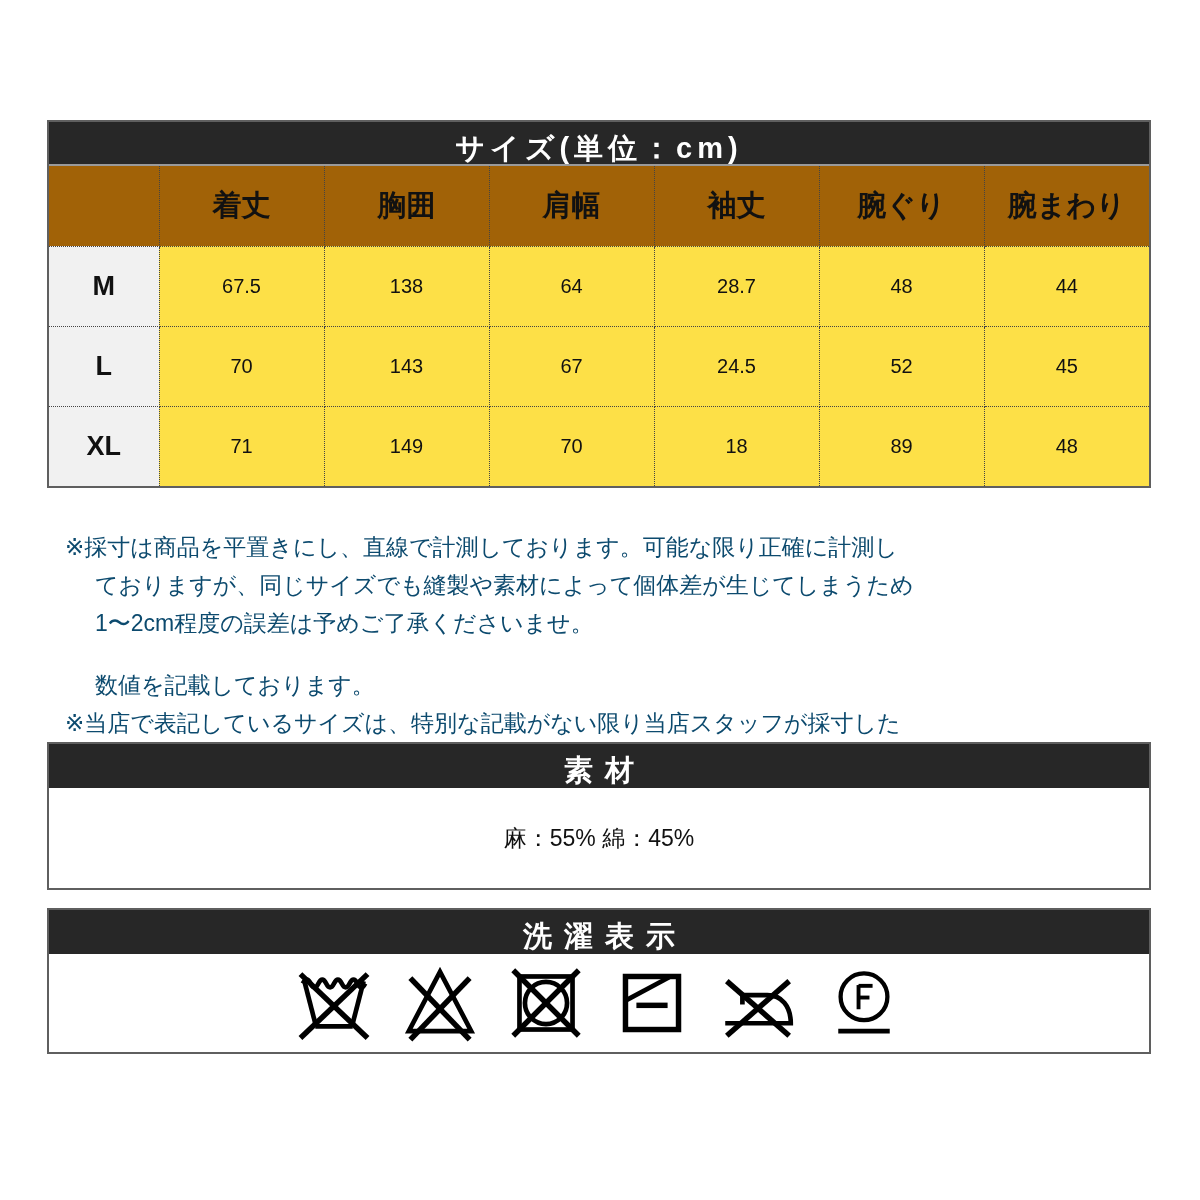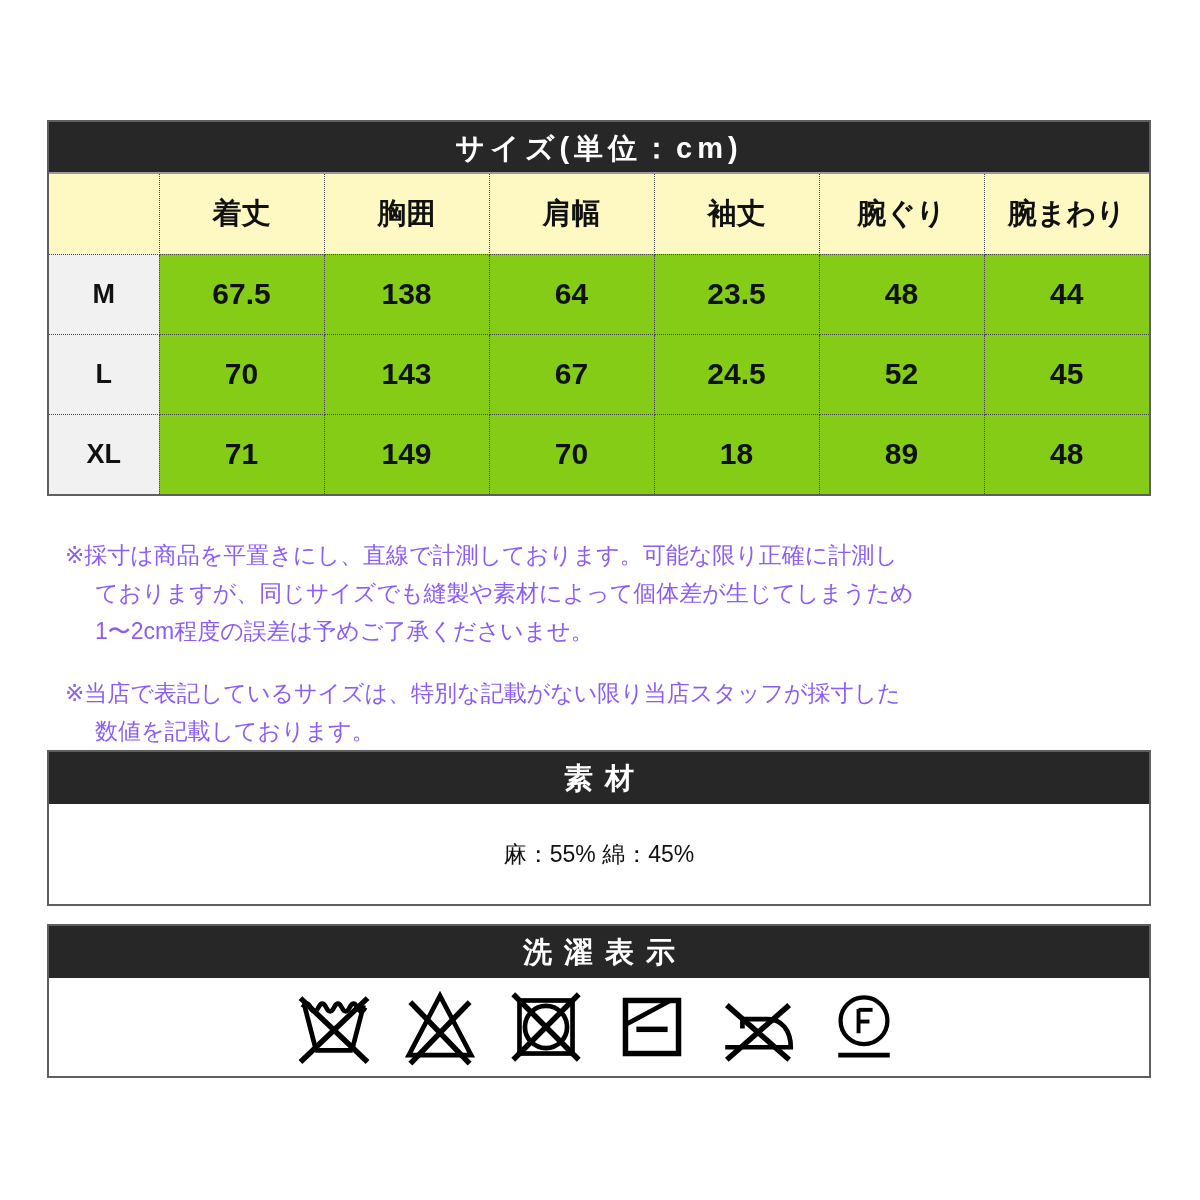--- a/index.html
+++ b/index.html
@@ -14,21 +14,21 @@
 
   .box {
     width: 1104px;
     margin-left: 47px;
     border: 2px solid #5f5f5f;
     background: #fff;
   }
   .box-header {
     background: #272727;
     color: #ffffff;
-    height: 52px;
+    height: 44px;
     line-height: 52px;
     text-align: center;
     font-weight: bold;
     font-size: 29px;
     letter-spacing: 5px;
   }
 
   
   .table-box { margin-top: 120px; }
   .table-box .box-header { border-bottom: 2px solid #9a9a9a; letter-spacing: 5px; }
@@ -39,27 +39,27 @@
   }
   .size-table th, .size-table td {
     height: 80px;
     text-align: center;
     vertical-align: middle;
     border-right: 1px dotted #444;
     border-bottom: 1px dotted #444;
   }
   .size-table th:last-child, .size-table td:last-child { border-right: none; }
   .size-table tr:last-child td { border-bottom: none; }
-  .size-table th { background: #fef9c3; font-size: 29px; font-weight: bold; }
-  .size-table td { background: #84cc16; font-size: 30px; font-weight: bold; }
+  .size-table th { background: #a16207; font-size: 29px; font-weight: bold; }
+  .size-table td { background: #fde047; font-size: 20px; font-weight: normal; }
   .size-table .label-col { width: 110px; }
   .size-table td.label-col { background: #f1f1f1; font-weight: bold; font-size: 27px; }
 
   
-  .note { margin: 40px 0 0 65px; font-size: 23px; line-height: 38px; color: #8b5cf6; }
+  .note { margin: 40px 0 0 65px; font-size: 23px; line-height: 38px; color: #0c4a6e; }
   .note + .note { margin-top: 24px; }
   .note-line.indent { padding-left: 30px; }
 
   
   .material-box { }
   .material-box .box-header, .laundry-box .box-header { letter-spacing: 12px; text-indent: 12px; }
   .material-box .box-content {
     height: 100px;
     display: flex; align-items: center; justify-content: center;
     font-size: 23px;
@@ -91,21 +91,21 @@
         <th>肩幅</th>
         <th>袖丈</th>
         <th>腕ぐり</th>
         <th>腕まわり</th>
       </tr>
       <tr>
         <td class="label-col">M</td>
         <td>67.5</td>
         <td>138</td>
         <td>64</td>
-        <td>23.5</td>
+        <td>28.7</td>
         <td>48</td>
         <td>44</td>
       </tr>
       <tr>
         <td class="label-col">L</td>
         <td>70</td>
         <td>143</td>
         <td>67</td>
         <td>24.5</td>
         <td>52</td>
@@ -123,22 +123,22 @@
     </tbody>
       </table>
   </section>
 
   <div class="note">
     <div class="note-line">※採寸は商品を平置きにし、直線で計測しております。可能な限り正確に計測し</div>
     <div class="note-line indent">ておりますが、同じサイズでも縫製や素材によって個体差が生じてしまうため</div>
     <div class="note-line indent">1〜2cm程度の誤差は予めご了承くださいませ。</div>
   </div>
   <div class="note">
+    <div class="note-line indent">数値を記載しております。</div>
     <div class="note-line">※当店で表記しているサイズは、特別な記載がない限り当店スタッフが採寸した</div>
-    <div class="note-line indent">数値を記載しております。</div>
   </div>
 
   <section class="box material-box">
     <div class="box-header">素材</div>
     <div class="box-content">麻：55% 綿：45%</div>
   </section>
 
   <section class="box laundry-box">
     <div class="box-header">洗濯表示</div>
     <div class="box-content">

